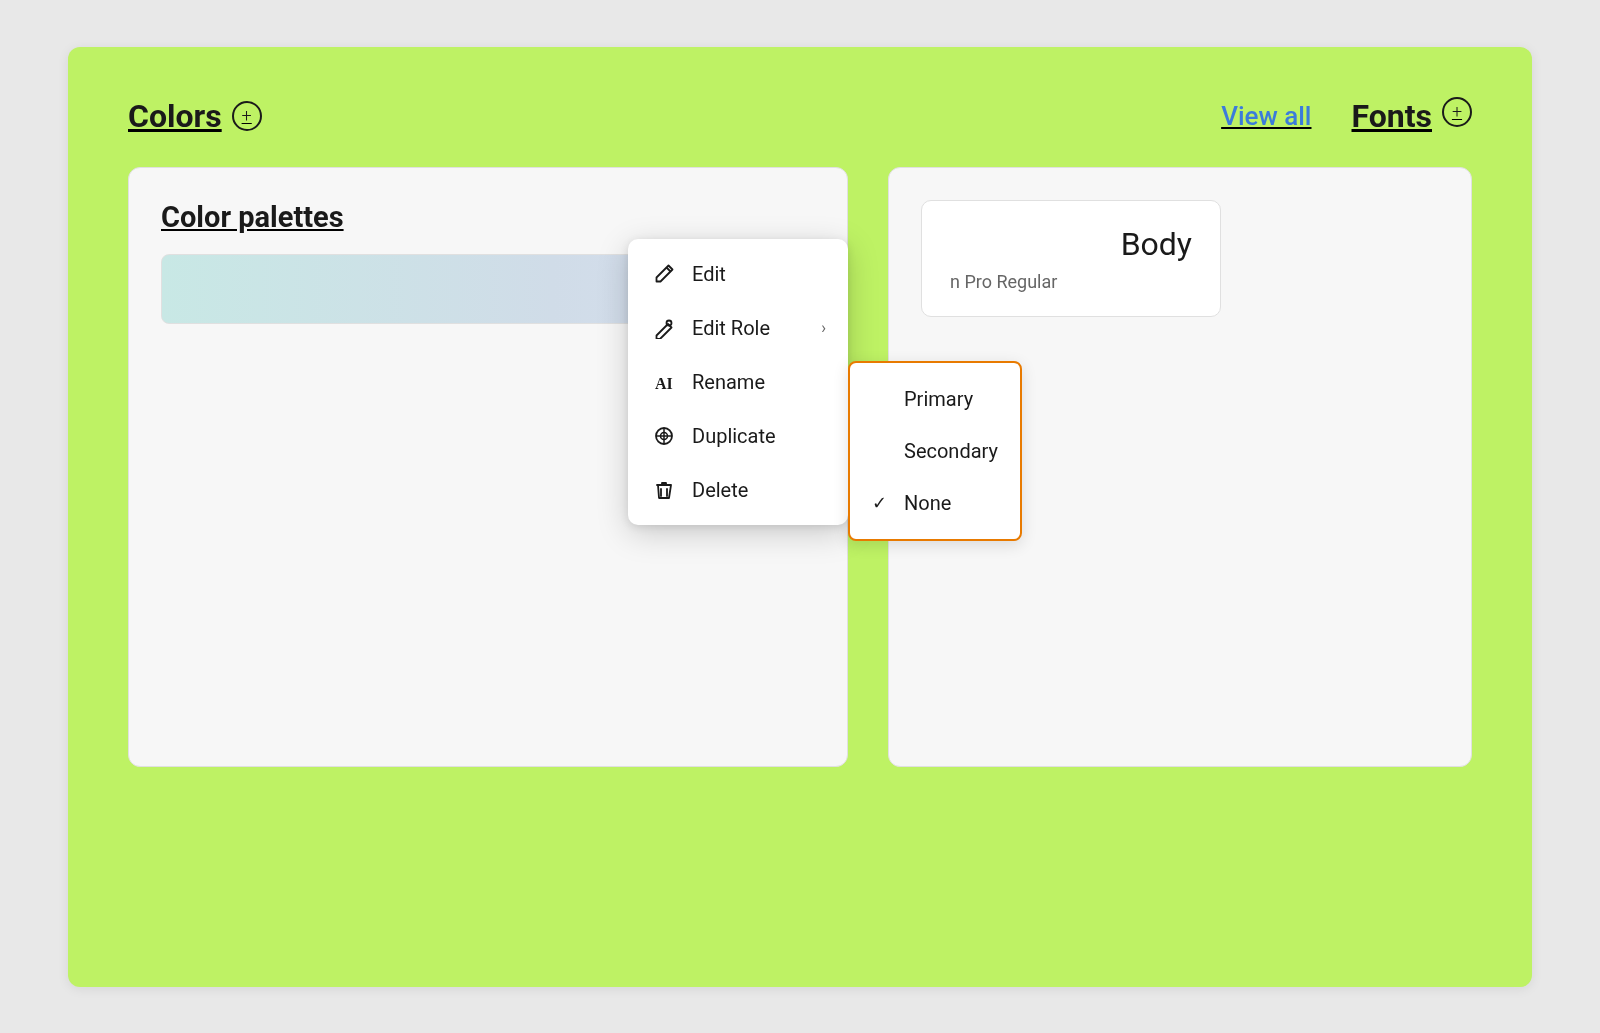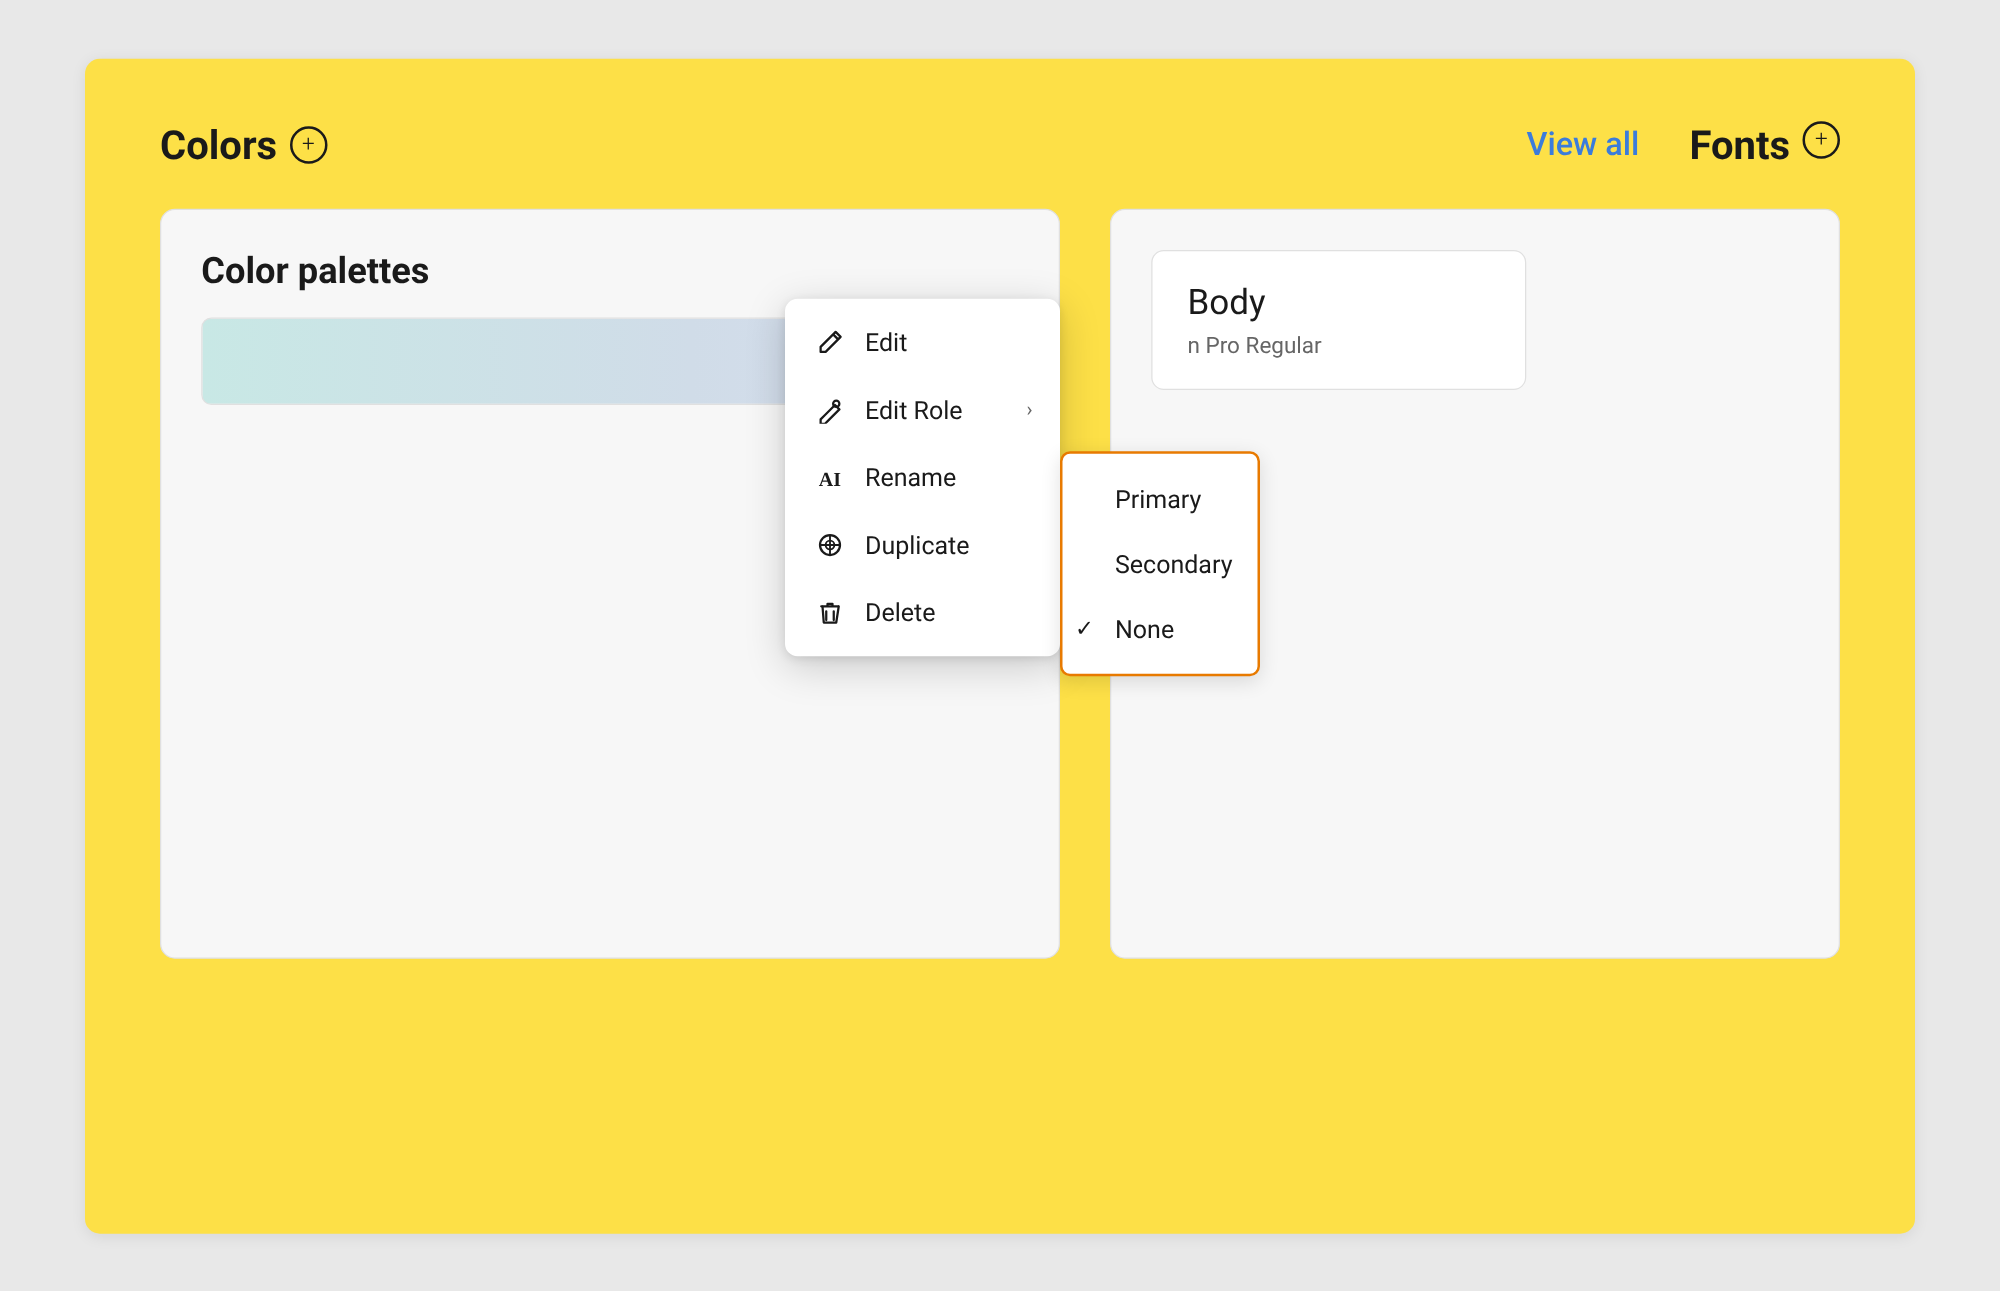--- a/index.html
+++ b/index.html
@@ -6,27 +6,28 @@
     body {
       background: #e8e8e8;
       font-family: -apple-system, BlinkMacSystemFont, 'Segoe UI', Roboto, sans-serif;
       width: 1600px;
       height: 1033px;
       display: flex;
       align-items: center;
       justify-content: center;
     }
     .main-container {
-      background: #fde047;
+      background: #bef264;
       border-radius: 12px;
       width: 1464px;
       height: 940px;
       padding: 50px 60px;
       position: relative;
       box-shadow: 0 2px 12px rgba(0,0,0,0.08);
+      text-decoration: underline;
     }
     .top-header {
       display: flex;
       align-items: center;
       margin-bottom: 32px;
     }
     .section-title {
       font-size: 32px;
       font-weight: 700;
       color: #1a1a1a;
@@ -103,24 +104,25 @@
     }
     .font-item-card {
       background: #ffffff;
       border: 1.5px solid #e0e0e0;
       border-radius: 10px;
       padding: 24px 28px;
       display: inline-block;
       min-width: 300px;
     }
     .font-item-title {
-      font-size: 28px;
+      font-size: 32px;
       font-weight: 400;
       color: #1a1a1a;
       margin-bottom: 8px;
+      text-align: right;
     }
     .font-item-subtitle {
       font-size: 18px;
       color: #666;
     }
 
     
     .context-menu {
       position: absolute;
       left: 560px;
@@ -168,21 +170,21 @@
       border-radius: 8px;
       box-shadow: 0 4px 16px rgba(0,0,0,0.12);
       padding: 10px 0;
       min-width: 160px;
       z-index: 101;
     }
     .submenu-item {
       display: flex;
       align-items: center;
       gap: 12px;
-      padding: 14px 10px;
+      padding: 14px 22px;
       font-size: 20px;
       color: #1a1a1a;
       cursor: pointer;
     }
     .check-icon {
       width: 20px;
       font-size: 18px;
     }
   </style>
 </head>

